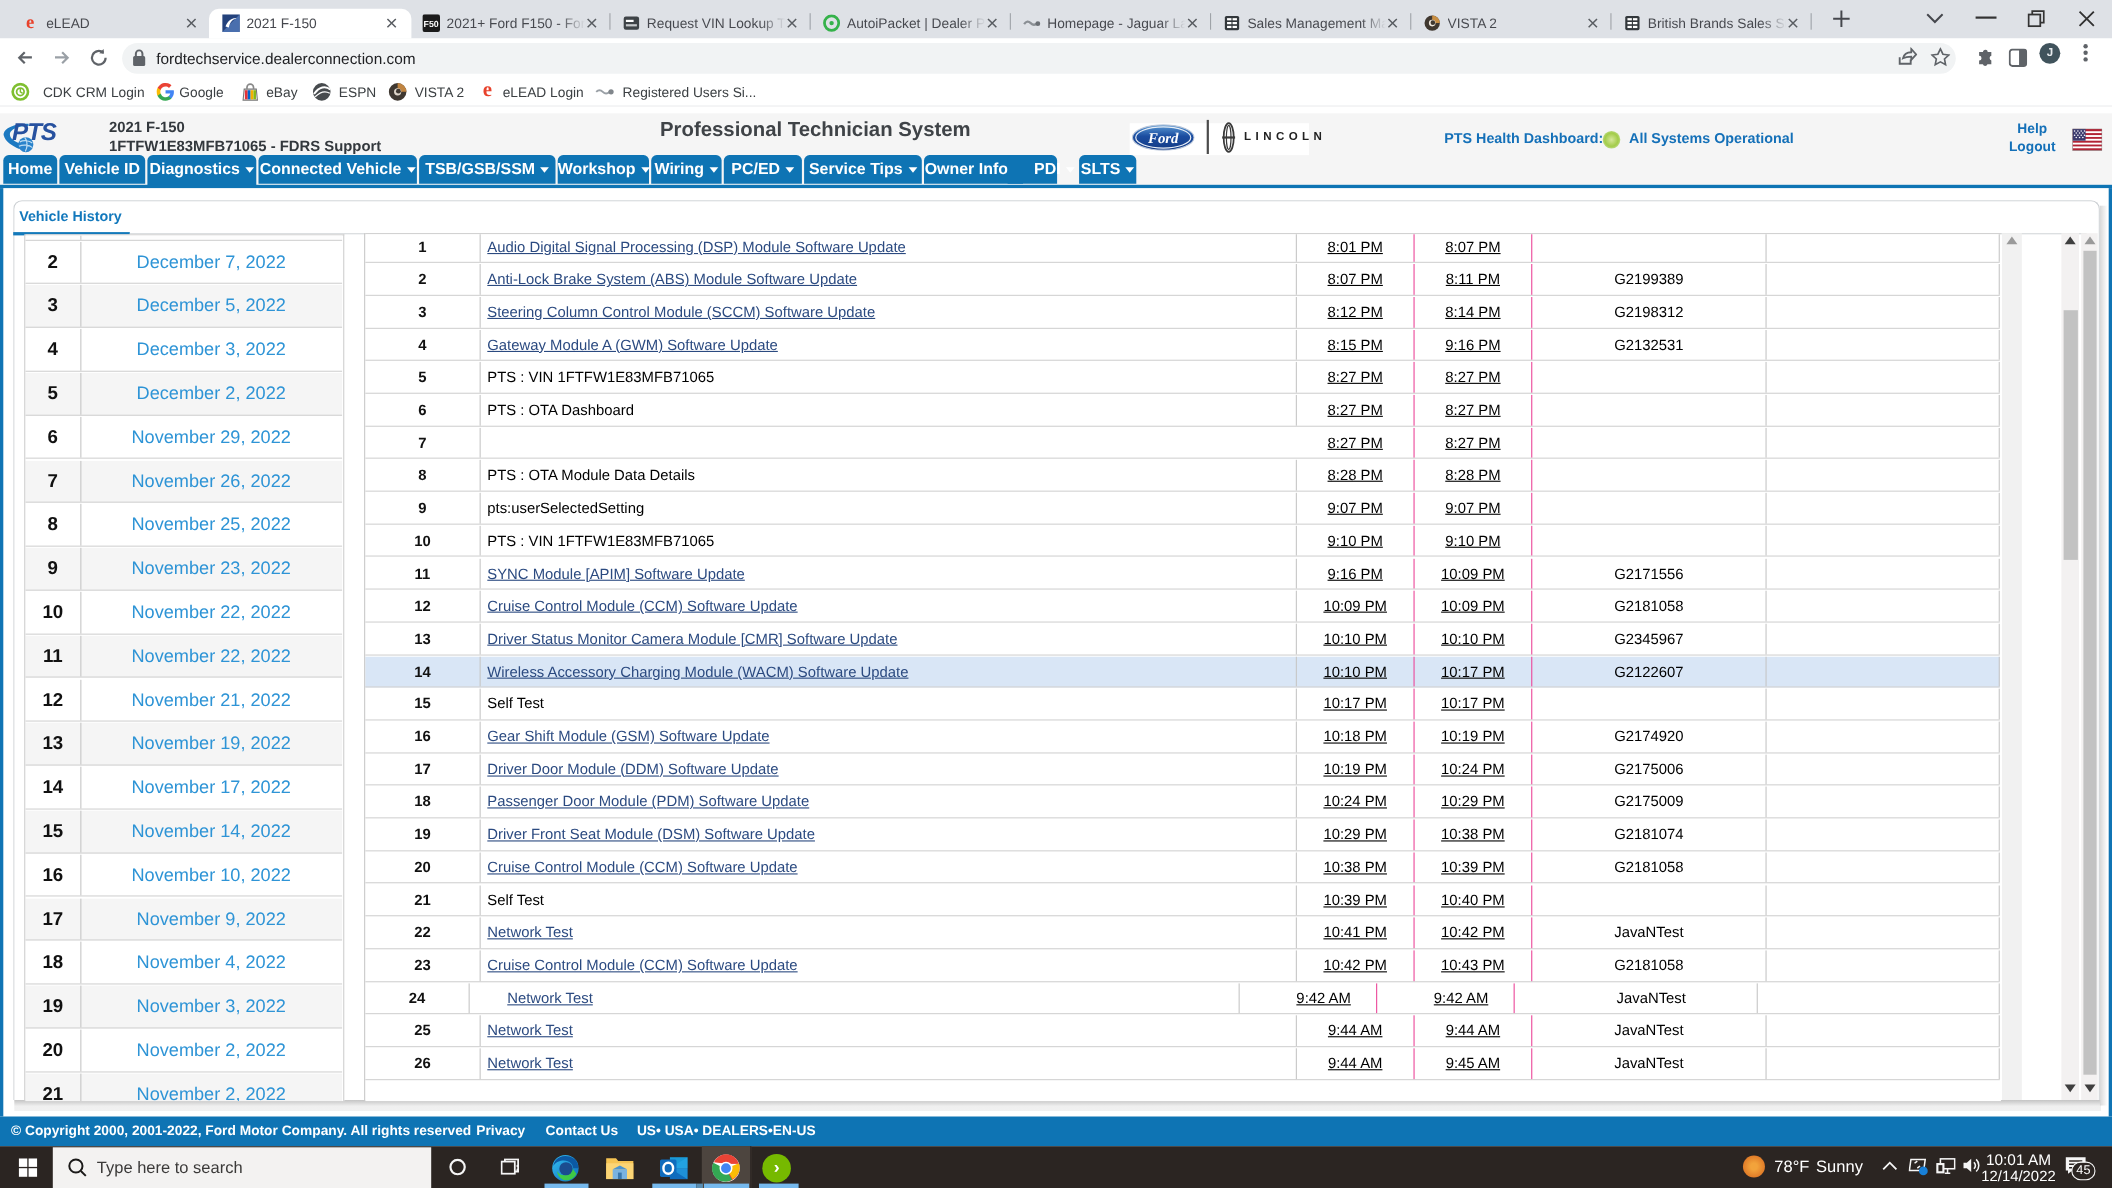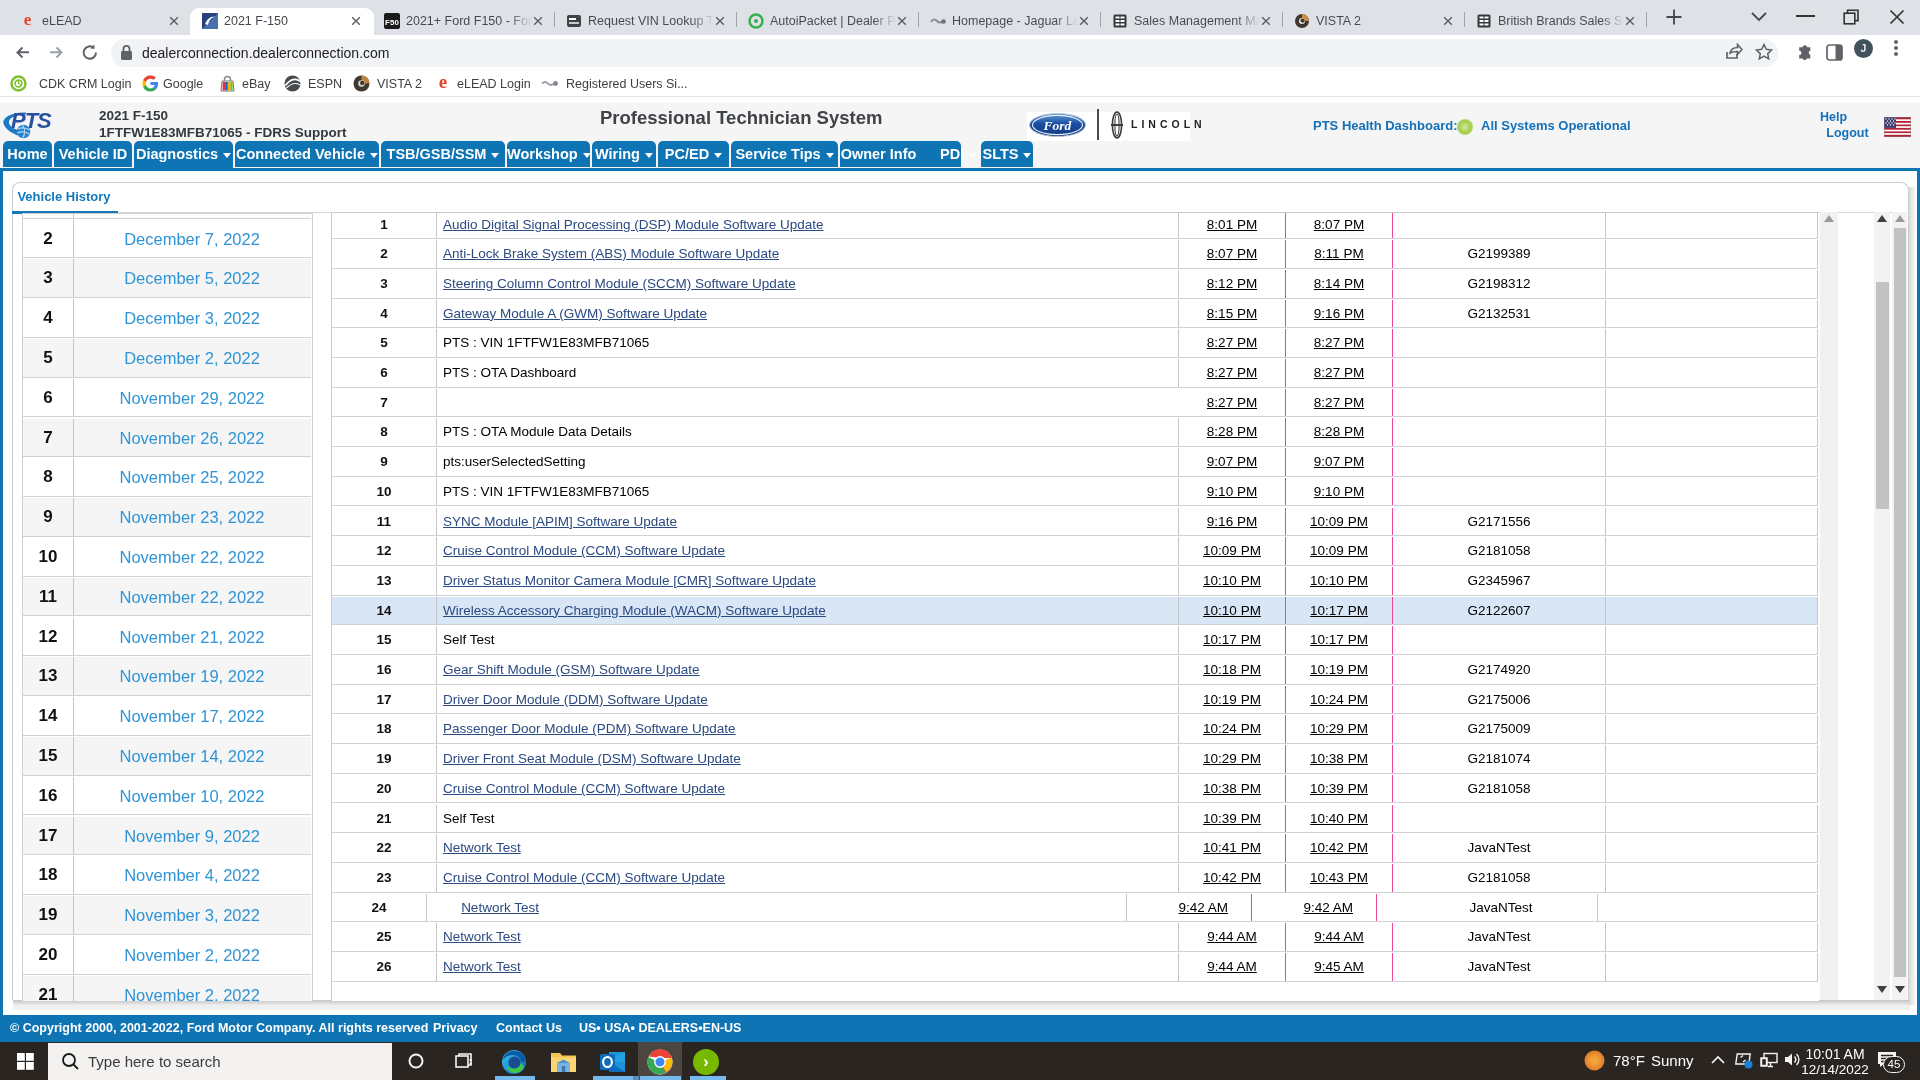--- a/index.html
+++ b/index.html
@@ -198,21 +198,21 @@
     </svg>
 <svg class="abs" style="left:80px;top:8px" width="20" height="20">
       <path d="M16 9.5 A6.2 6.2 0 1 1 13.9 4.9" stroke="#5f6368" stroke-width="2" fill="none"></path>
       <path d="M14.2 1.5 L14.5 5.8 L10.2 5.5 Z" fill="#5f6368"></path>
     </svg>
 <div id="omni"></div>
 <svg class="abs" style="left:120px;top:9px" width="13" height="17">
       <rect x="1" y="7" width="11" height="9" rx="1.4" fill="#5f6368"></rect>
       <path d="M3.5 7 V4.8 A3 3 0 0 1 9.5 4.8 V7" stroke="#5f6368" stroke-width="1.8" fill="none"></path>
     </svg>
-<div class="abs" style="left:142px;top:9.5px;font-size:14px;color:#202124;">dealerconnection.dealerconnection.com</div>
+<div class="abs" style="left:142px;top:9.5px;font-size:14px;color:#202124;">fordtechservice.dealerconnection.com</div>
 <svg class="abs" style="left:1724px;top:8px" width="19" height="19">
       <path d="M3 9 L3 15 L13 15 L13 11" stroke="#5f6368" stroke-width="1.7" fill="none"></path>
       <path d="M6 10 C7 6 10 4.5 13.5 4.5 L13.5 1.5 L18 6.5 L13.5 11.5 L13.5 8.5 C10 8.5 7.8 9 6 10 Z" fill="none" stroke="#5f6368" stroke-width="1.6"></path>
     </svg>
 <svg class="abs" style="left:1755px;top:8px" width="18" height="18">
       <path d="M9 1.5 L11.3 6.3 L16.6 7 L12.7 10.6 L13.7 15.8 L9 13.2 L4.3 15.8 L5.3 10.6 L1.4 7 L6.7 6.3 Z" fill="none" stroke="#5f6368" stroke-width="1.5"></path>
     </svg>
 <svg class="abs" style="left:1797px;top:9px" width="17" height="17">
       <path d="M7 1.5 a2 2 0 0 1 3 1.7 l3.3 0 0 3.5 a2.2 2.2 0 0 0 0 4.2 l0 3.6 -3.5 0 a2.2 2.2 0 0 1 -4.2 0 l-3.4 0 0 -3.4 a2.2 2.2 0 0 0 0 -4.4 l0 -3.5 3.4 0 a2 2 0 0 1 1.4 -1.7 z" fill="#5f6368"></path>
     </svg>
@@ -306,21 +306,21 @@
 <defs>
         <radialGradient id="gg">
           <stop offset="0" stop-color="#d6e89a"></stop>
           <stop offset="0.75" stop-color="#a3cc4a"></stop>
           <stop offset="1" stop-color="#b9d97a"></stop>
         </radialGradient>
       </defs>
 <circle cx="9" cy="9" r="8" fill="url(#gg)"></circle>
     </svg>
 <div class="abs" style="left:1481px;top:15px;font-size:13px;font-weight:bold;color:#1470b8;">All Systems Operational</div>
-<div class="abs" style="left:1820px;top:7px;width:55px;text-align:left;font-size:12.5px;font-weight:bold;color:#1470b8;">Help</div>
+<div class="abs" style="left:1820px;top:7px;width:55px;text-align:center;font-size:12.5px;font-weight:bold;color:#1470b8;">Help</div>
 <div class="abs" style="left:1820px;top:23px;width:55px;text-align:center;font-size:12.5px;font-weight:bold;color:#1470b8;">Logout</div>
 <svg class="abs" style="left:1884px;top:14px" width="27" height="20">
 <rect x="0" y="0" width="27" height="20" fill="#b22234"></rect>
 <g fill="#fff">
         <rect x="0" y="2.3" width="27" height="1.7"></rect>
         <rect x="0" y="5.8" width="27" height="1.7"></rect>
         <rect x="0" y="9.2" width="27" height="1.7"></rect>
         <rect x="0" y="12.7" width="27" height="1.7"></rect>
         <rect x="0" y="16.1" width="27" height="1.7"></rect>
       </g>

